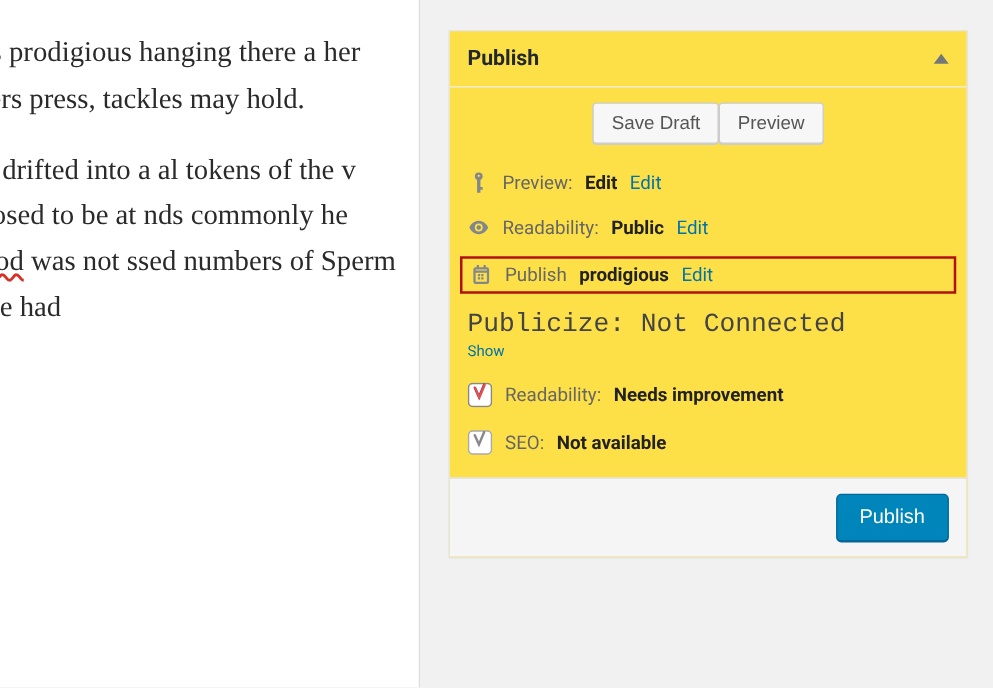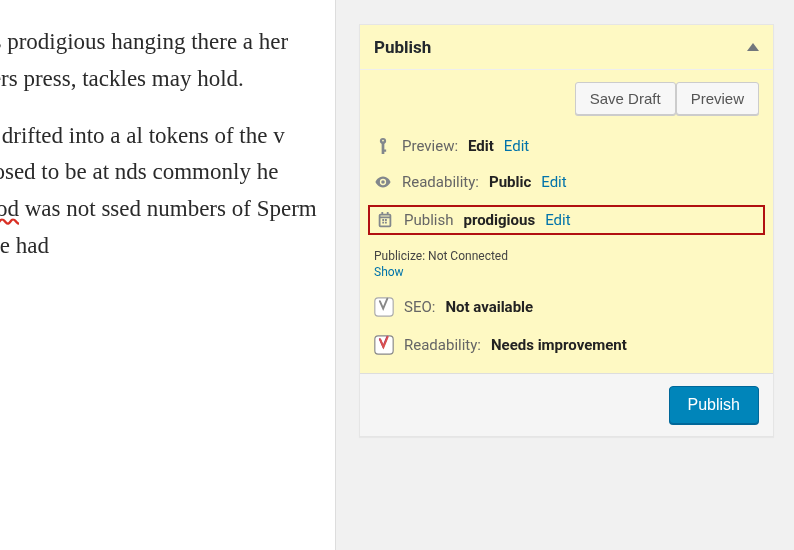--- a/index.html
+++ b/index.html
@@ -28,21 +28,21 @@
 .editor-text p { margin-bottom: 20px; }
 .spellerr {
   text-decoration: underline wavy #d93025;
   text-decoration-skip-ink: none;
 }
 .sidebar {
   width: 458px;
   padding: 24px 20px 0 23px;
 }
 .panel {
-  background: #fef9c3;
+  background: #fde047;
   border: 1px solid #e5e5e5;
   box-shadow: 0 1px 1px rgba(0,0,0,.04);
 }
 .panel-header {
   display: flex;
   align-items: center;
   justify-content: space-between;
   padding: 12px 14px;
   border-bottom: 1px solid #eee;
   cursor: pointer;
@@ -54,21 +54,21 @@
 }
 .collapse-tri {
   width: 0; height: 0;
   border-left: 6px solid transparent;
   border-right: 6px solid transparent;
   border-bottom: 8px solid #72777c;
 }
 .panel-body { padding: 12px 14px 4px 14px; }
 .btnrow {
   display: flex;
-  justify-content: flex-end;
+  justify-content: center;
   margin-bottom: 18px;
 }
 .btn {
   display: inline-block;
   font-size: 15px;
   line-height: 30px;
   height: 33px;
   padding: 0 14px;
   background: #f7f7f7;
   border: 1px solid #ccc;
@@ -91,23 +91,24 @@
 .meta a, .link {
   color: #0073aa;
   cursor: pointer;
 }
 .highlight {
   border: 2px solid #b11010;
   padding: 4px 6px;
   margin: 6px -6px;
 }
 .publicize {
-  font-size: 12px;
+  font-size: 21px;
   color: #444;
   margin: 14px 0 0;
+  font-family: Liberation Mono, monospace;
 }
 .show { margin: 2px 0 14px; font-size: 12px; }
 .panel-footer {
   background: #f5f5f5;
   border-top: 1px solid #ddd;
   padding: 12px 14px;
   display: flex;
   justify-content: flex-end;
 }
 .btn-primary {
@@ -181,38 +182,38 @@
         <span class="bold">prodigious</span>
         <a>Edit</a>
       </div>
 
       <div class="publicize">Publicize: Not Connected</div>
       <div class="show"><a class="link">Show</a></div>
 
       <div class="meta">
         <span class="icon yoast">
             <svg viewBox="0 0 24 24">
-              <rect x="1" y="1" width="22" height="22" rx="4" fill="#fff" stroke="#aaa" stroke-width="1.4"></rect>
-              <path d="M7 5 l4 9 l5 -12" fill="none" stroke="#888" stroke-width="2.3" stroke-linecap="round"></path>
-            </svg>
-          </span>
-        <span class="label-g">SEO:</span>
-        <span class="bold">Not available</span>
-      </div>
-
-      <div class="meta">
-        <span class="icon yoast">
-            <svg viewBox="0 0 24 24">
               <rect x="1" y="1" width="22" height="22" rx="4" fill="#fff" stroke="#888" stroke-width="1.4"></rect>
               <path d="M7 5 l4 9 l5 -12" fill="none" stroke="#a4286a" stroke-width="2.3" stroke-linecap="round"></path>
               <path d="M7 5 l4 9 l5 -12" fill="none" stroke="#d9534f" stroke-width="2.3" stroke-linecap="round" transform="translate(.4,.4)"></path>
             </svg>
           </span>
         <span class="label-g">Readability:</span>
         <span class="bold">Needs improvement</span>
+      </div>
+
+      <div class="meta">
+        <span class="icon yoast">
+            <svg viewBox="0 0 24 24">
+              <rect x="1" y="1" width="22" height="22" rx="4" fill="#fff" stroke="#aaa" stroke-width="1.4"></rect>
+              <path d="M7 5 l4 9 l5 -12" fill="none" stroke="#888" stroke-width="2.3" stroke-linecap="round"></path>
+            </svg>
+          </span>
+        <span class="label-g">SEO:</span>
+        <span class="bold">Not available</span>
       </div>
 
     </div>
     <div class="panel-footer">
       <button class="btn-primary">Publish</button>
     </div>
   </div>
 </div>
 
 </body></html>

